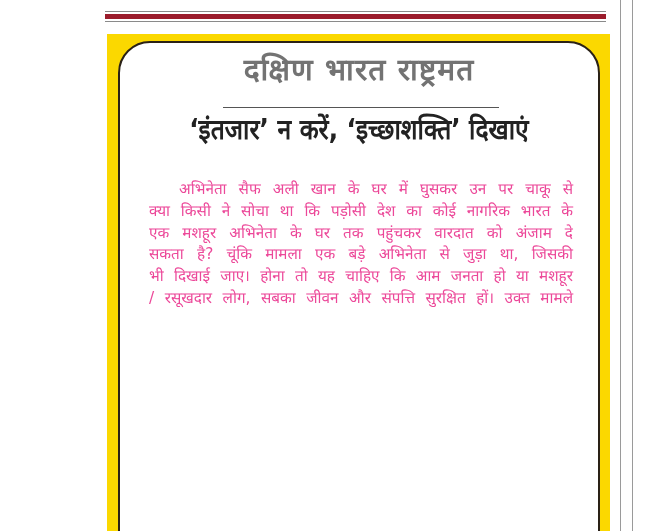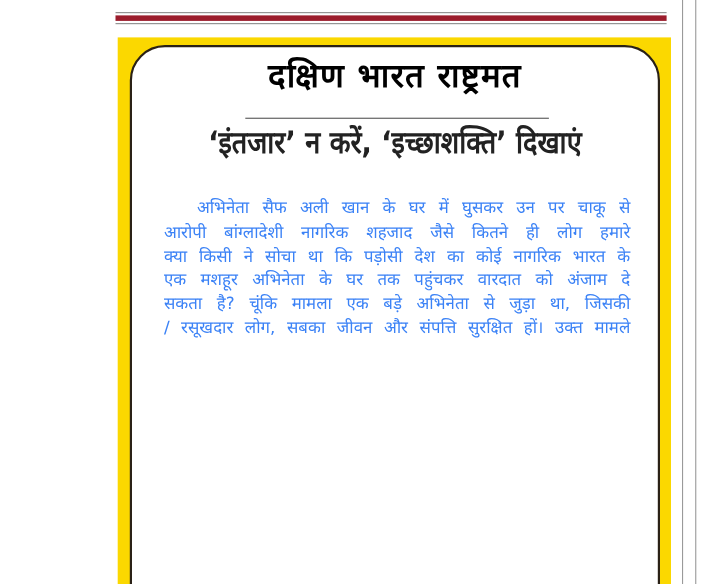--- a/index.html
+++ b/index.html
@@ -22,34 +22,34 @@
   .yellow-box {
     position: absolute; left: 107px; top: 34px; width: 503px; height: 510px;
     background: #fbd800;
   }
   .inner-box {
     position: absolute; left: 11px; top: 7px; width: 478px; height: 520px;
     background: #ffffff; border: 2px solid #2a2116; border-radius: 32px;
   }
   .masthead {
     position: absolute; left: 0; right: 0; top: 9px; text-align: center;
-    color: #000000; font-weight: bold; font-size: 30px; letter-spacing: 1px;
+    color: #737373; font-weight: bold; font-size: 30px; letter-spacing: 1px;
     line-height: 36px;
   }
   .masthead-rule {
     position: absolute; left: 103px; width: 276px; top: 64px; height: 1px; background: #555;
   }
   .headline {
     position: absolute; left: 0; right: 0; top: 70px; text-align: center;
     color: #222; font-weight: bold; font-size: 28px; line-height: 34px;
     transform: scaleX(0.88); transform-origin: center;
   }
   .body-text {
     position: absolute; left: 29px; width: 424px; top: 136px;
-    color: #3b82f6; font-size: 15.3px; line-height: 21.8px;
+    color: #ec4899; font-size: 15.3px; line-height: 21.8px;
     text-align: justify; text-align-last: justify;
   }
   .body-text .line { display: block; white-space: nowrap; text-align: justify; text-align-last: justify; }
   .body-text .line.indent { text-indent: 30px; }
 </style>
 </head>
 <body>
 
 <div class="rule-top"></div>
 <div class="rule-mid"></div>
@@ -57,20 +57,20 @@
 <div class="vline1"></div>
 <div class="vline2"></div>
 
 <div class="yellow-box">
   <div class="inner-box">
     <div class="masthead">दक्षिण भारत राष्ट्रमत</div>
     <div class="masthead-rule"></div>
     <div class="headline">‘इंतजार’ न करें, ‘इच्छाशक्ति’ दिखाएं</div>
     <div class="body-text">
       <span class="line indent">अभिनेता सैफ अली खान के घर में घुसकर उन पर चाकू से</span>
-      <span class="line">आरोपी बांग्लादेशी नागरिक शहजाद जैसे कितने ही लोग हमारे</span>
       <span class="line">क्या किसी ने सोचा था कि पड़ोसी देश का कोई नागरिक भारत के</span>
       <span class="line">एक मशहूर अभिनेता के घर तक पहुंचकर वारदात को अंजाम दे</span>
       <span class="line">सकता है? चूंकि मामला एक बड़े अभिनेता से जुड़ा था, जिसकी</span>
+      <span class="line">भी दिखाई जाए। होना तो यह चाहिए कि आम जनता हो या मशहूर</span>
       <span class="line">/ रसूखदार लोग, सबका जीवन और संपत्ति सुरक्षित हों। उक्त मामले</span>
     </div>
   </div>
 </div>
 
 </body></html>

